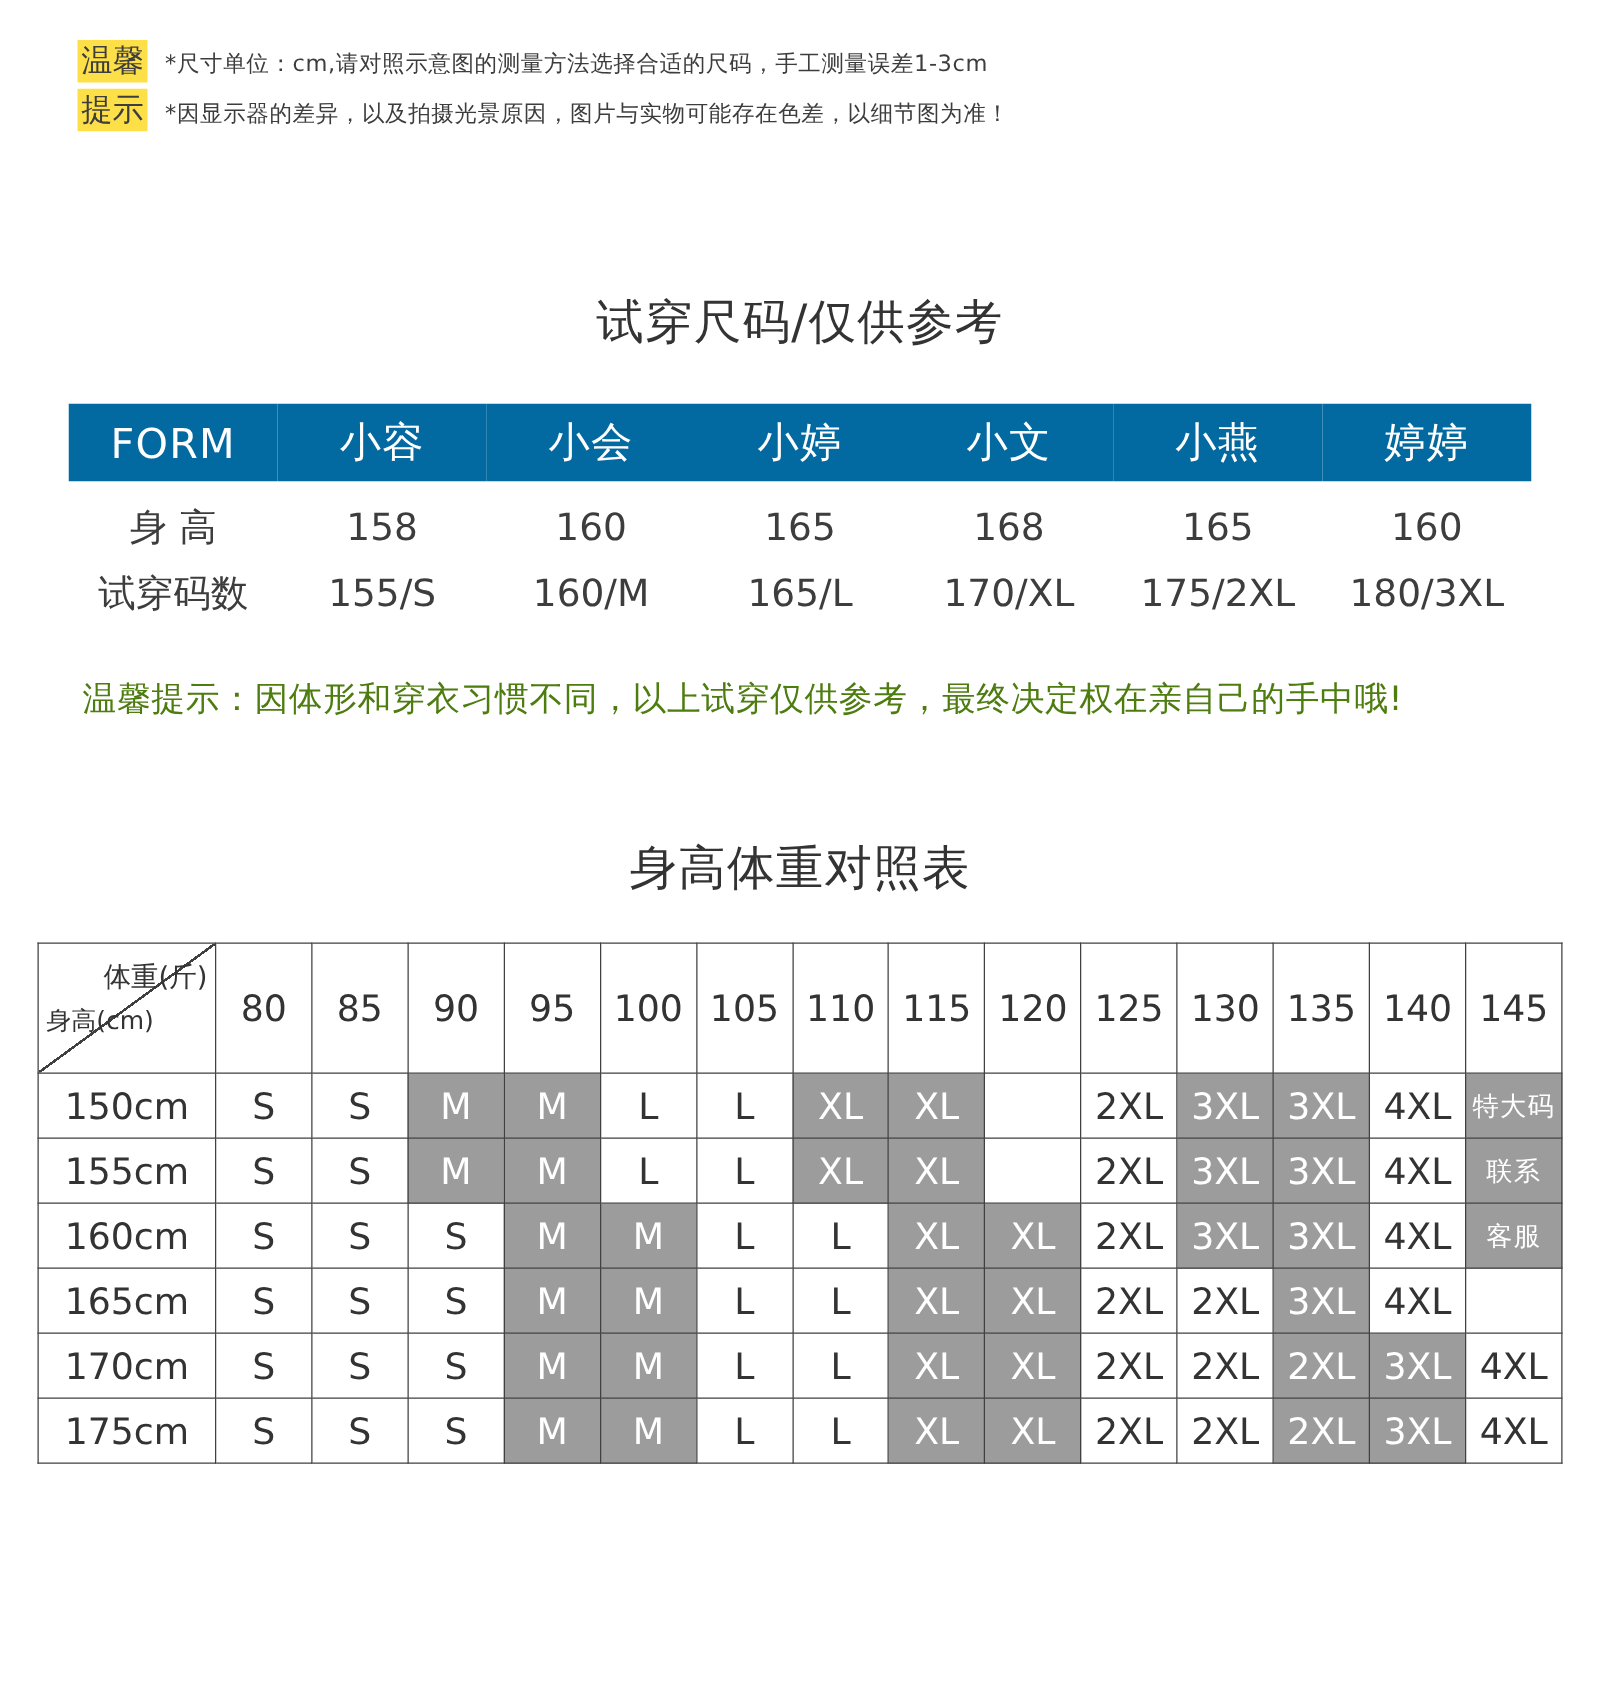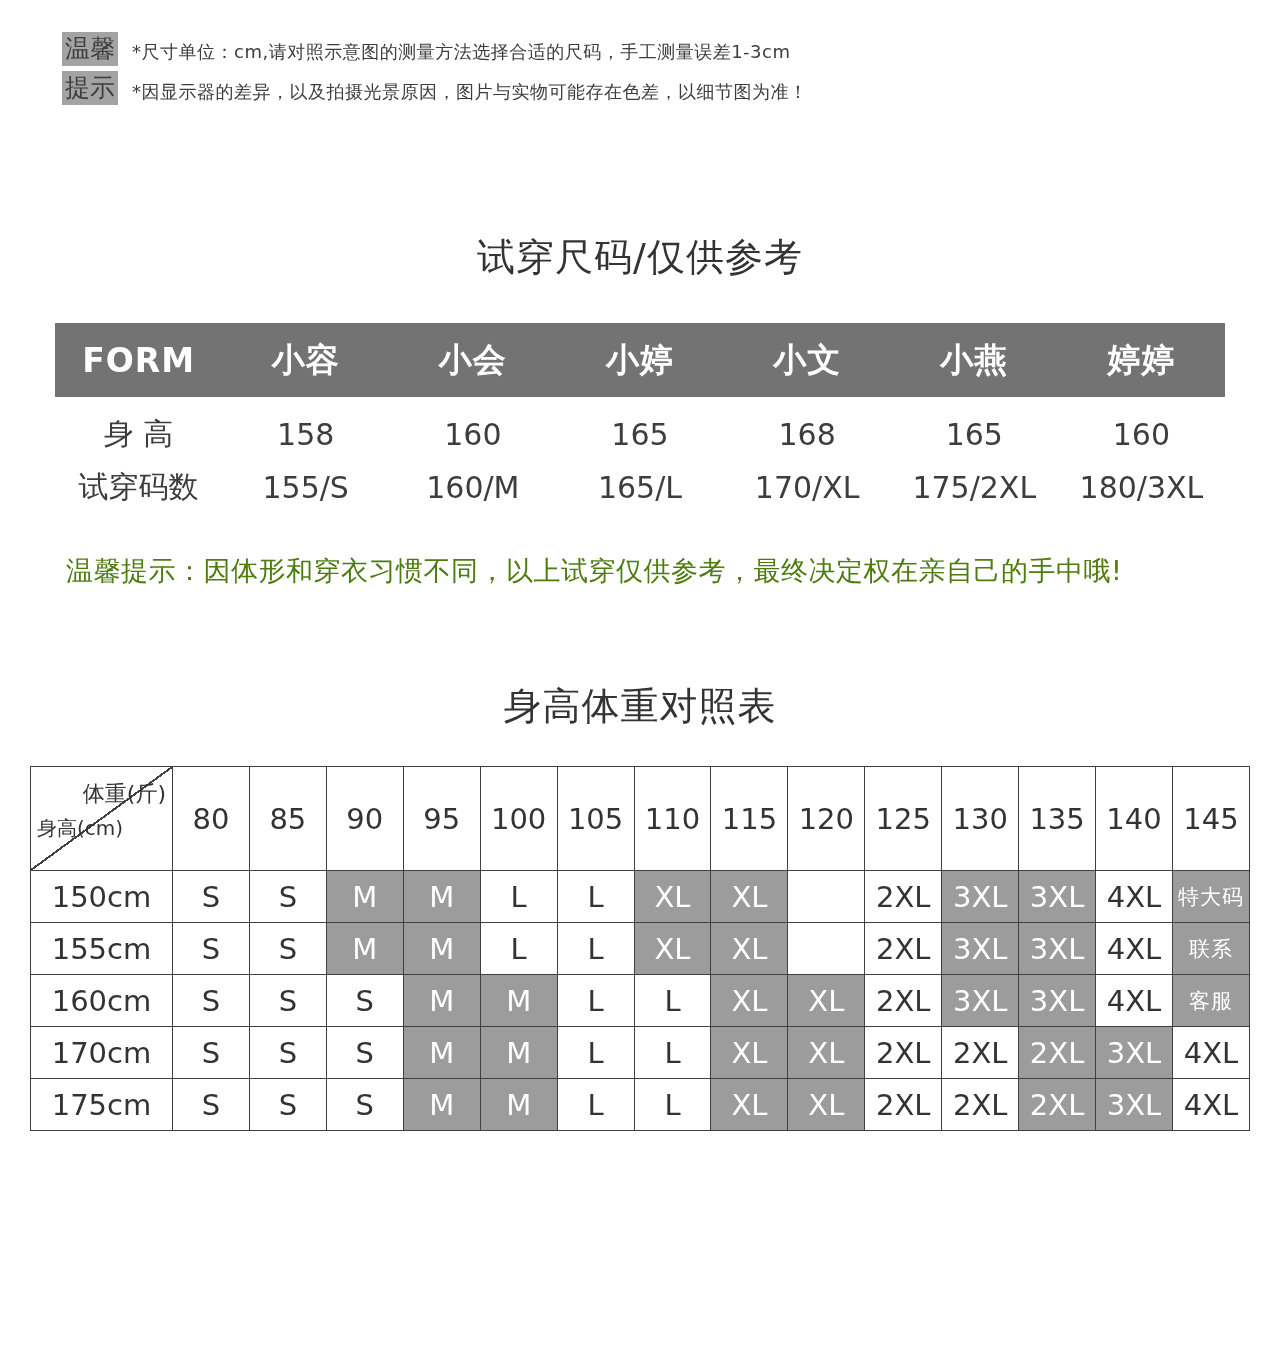--- a/index.html
+++ b/index.html
@@ -4,28 +4,28 @@
 <style>
   * { box-sizing: border-box; }
   html,body { margin:0; padding:0; }
   body {
     width:1280px; height:1351px; background:#ffffff; color:#333;
     font-family:"DejaVu Sans","Liberation Sans",sans-serif;
     overflow:hidden;
   }
   .tips { display:flex; align-items:flex-start; padding:32px 40px 0 62px; }
   .tips-label { display:flex; flex-direction:column; gap:5px; margin-right:14px; flex:none; align-items:flex-start; }
-  .tips-label span { background:#a3a3a3; color:#3d3d3d; font-size:25px; line-height:34px; padding:0 3px; }
+  .tips-label span { background:#fde047; color:#3d3d3d; font-size:25px; line-height:34px; padding:0 3px; }
   .tips-text { font-size:18px; line-height:40px; color:#3d3d3d; letter-spacing:0.5px; }
 
   .section-title { text-align:center; font-size:38px; font-weight:400; color:#333; margin:0; letter-spacing:1px; }
   #tryon-title { padding-top:120px; }
 
   .tryon-table { width:1170px; margin:40px auto 0; border-collapse:collapse; table-layout:fixed; text-align:center; }
-  .tryon-table thead th { background:#737373; color:#ffffff; font-size:33px; font-weight:700; height:74px; letter-spacing:1px; }
+  .tryon-table thead th { background:#0369a1; color:#ffffff; font-size:33px; font-weight:400; height:62px; letter-spacing:1px; }
   .tryon-table tbody th, .tryon-table tbody td { font-size:30px; font-weight:400; height:60px; color:#3d3d3d; }
   .tryon-table tbody tr:first-child th, .tryon-table tbody tr:first-child td { padding-top:16px; }
 
   .tryon-note { margin:36px 0 0 66px; font-size:27px; color:#4d7c0f; letter-spacing:0.5px; }
 
   #chart-title { padding-top:92px; }
 
   .size-table { width:1220px; margin:34px auto 15px; border-collapse:collapse; table-layout:fixed; }
   .size-table th, .size-table td { border:1px solid #404040; font-weight:400; color:#333; text-align:center; padding:0; vertical-align:middle; }
   .size-table col.first { width:142px; }
@@ -169,20 +169,37 @@
         <td>L</td>
         <td class="hl">XL</td>
         <td class="hl">XL</td>
         <td>2XL</td>
         <td class="hl">3XL</td>
         <td class="hl">3XL</td>
         <td>4XL</td>
         <td class="hl sm">客服</td>
       </tr>
       <tr>
+        <th>165cm</th>
+        <td>S</td>
+        <td>S</td>
+        <td>S</td>
+        <td class="hl">M</td>
+        <td class="hl">M</td>
+        <td>L</td>
+        <td>L</td>
+        <td class="hl">XL</td>
+        <td class="hl">XL</td>
+        <td>2XL</td>
+        <td>2XL</td>
+        <td class="hl">3XL</td>
+        <td>4XL</td>
+        <td></td>
+      </tr>
+      <tr>
         <th>170cm</th>
         <td>S</td>
         <td>S</td>
         <td>S</td>
         <td class="hl">M</td>
         <td class="hl">M</td>
         <td>L</td>
         <td>L</td>
         <td class="hl">XL</td>
         <td class="hl">XL</td>

